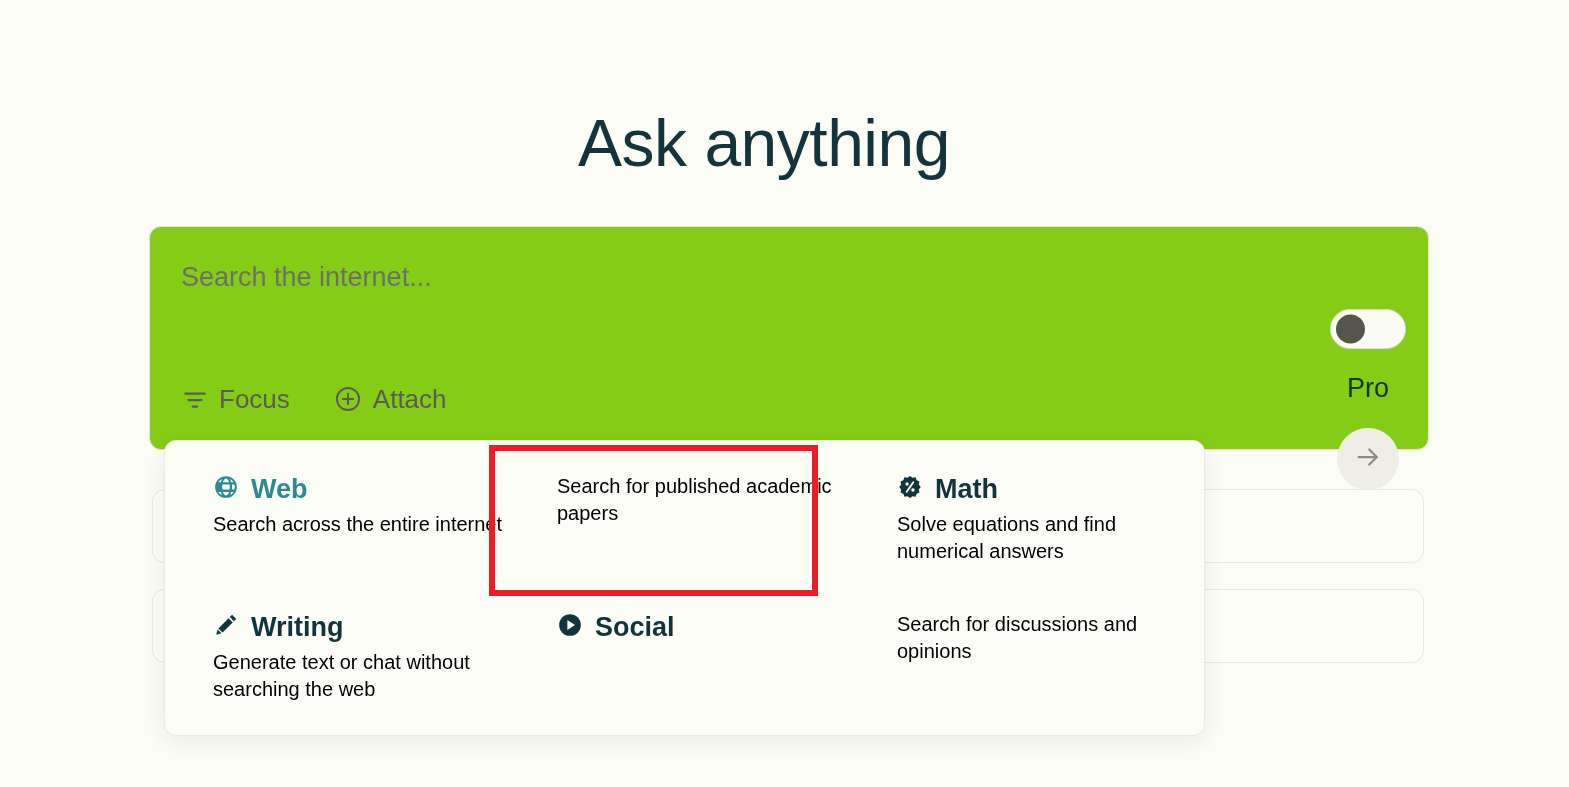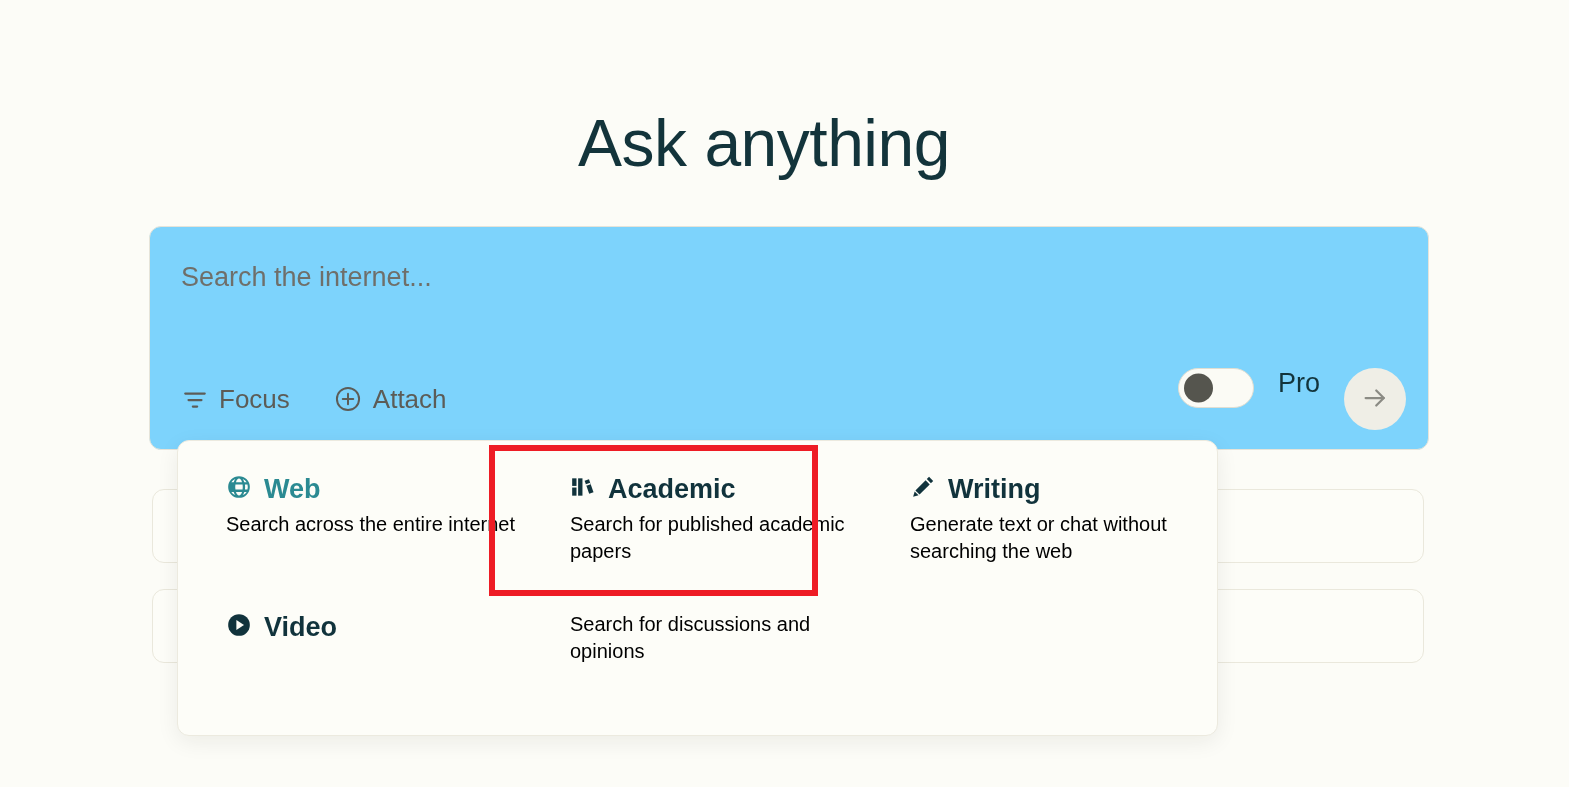--- a/index.html
+++ b/index.html
@@ -31,21 +31,21 @@
   }
 
   
   .search-box {
     position: absolute;
     left: 149px;
     top: 226px;
     width: 1280px;
     height: 224px;
     box-sizing: border-box;
-    background: #7dd3fc;
+    background: #84cc16;
     border: 1px solid #e6e4d9;
     border-radius: 12px;
     padding-left: 40px;
   }
   .search-input-row {
     position: absolute;
     left: 31px;
     top: 35px;
     right: 31px;
   }
@@ -75,22 +75,24 @@
   }
   .toolbar-left {
     display: flex;
     align-items: center;
     gap: 44px;
     margin-left: 32px;
   }
   .toolbar-right {
     margin-left: auto;
     display: flex;
+    align-items: center;
     gap: 24px;
     margin-right: 22px;
+    flex-direction: column;
   }
   .tool-btn {
     display: flex;
     align-items: center;
     gap: 11px;
     cursor: pointer;
     color: #5c5c57;
     font-size: 26px;
     background: none;
     border: none;
@@ -154,21 +156,21 @@
     color: #13343b;
     overflow: hidden;
     white-space: nowrap;
   }
   .suggestion.s1 { top: 489px; }
   .suggestion.s2 { top: 589px; }
 
   
   .focus-dropdown {
     position: absolute;
-    left: 177px;
+    left: 164px;
     top: 440px;
     width: 1041px;
     height: 296px;
     box-sizing: border-box;
     background: #fdfdf8;
     border: 1px solid #eceadf;
     border-radius: 12px;
     box-shadow: 0 6px 22px rgba(30,30,20,0.07);
     padding: 22px 24px;
     display: grid;
@@ -284,35 +286,37 @@
         <svg width="26" height="26" viewBox="0 0 24 24" fill="#2b8a92">
           <path d="M12 2a10 10 0 1 0 0 20 10 10 0 0 0 0-20zm0 2.2c1.1 0 2.2 1.3 2.8 3.3h-5.6C9.8 5.5 10.9 4.2 12 4.2zM7.1 7.5H4.9A8 8 0 0 1 8.6 4.6 10 10 0 0 0 7.1 7.5zm-.6 2.2h-2.3a8 8 0 0 0 0 4.6h2.3a18 18 0 0 1 0-4.6zm.6 6.8a10 10 0 0 0 1.5 2.9 8 8 0 0 1-3.7-2.9h2.2zm2.1 0h5.6c-.6 2-1.7 3.3-2.8 3.3s-2.2-1.3-2.8-3.3zm6.1-2.2H8.7a15 15 0 0 1 0-4.6h6.6a15 15 0 0 1 0 4.6zm1.6 2.2h2.2a8 8 0 0 1-3.7 2.9 10 10 0 0 0 1.5-2.9zm.6-2.2a18 18 0 0 0 0-4.6h2.3a8 8 0 0 1 0 4.6h-2.3zm-.6-6.8a10 10 0 0 0-1.5-2.9 8 8 0 0 1 3.7 2.9h-2.2z"></path>
         </svg>
       </span>
       <span class="focus-item-title">Web</span>
     </div>
     <div class="focus-item-desc">Search across the entire internet</div>
   </div>
 
   <div class="focus-item">
+    <div class="focus-item-desc">Search for published academic papers</div>
+  </div>
+
+  <div class="focus-item">
     <div class="focus-item-head">
       <span class="focus-item-icon">
         <svg width="26" height="26" viewBox="0 0 24 24" fill="#11333c">
-          <rect x="2" y="4" width="4" height="7"></rect>
-          <rect x="2" y="12.5" width="4" height="7.5"></rect>
-          <rect x="7.5" y="4" width="4" height="16"></rect>
-          <path d="M13.5 6.2l4-1.4 4.2 12.1-4 1.4z"></path>
-          <path d="M14.6 9.4l4-1.4.5 1.4-4 1.4z" fill="#fdfdf8"></path>
+          <path d="M12 1.8l2.3 1.6 2.8-.3 1.1 2.6 2.5 1.3-.5 2.8 1.7 2.2-1.7 2.2.5 2.8-2.5 1.3-1.1 2.6-2.8-.3L12 22.2l-2.3-1.6-2.8.3-1.1-2.6-2.5-1.3.5-2.8L2.1 12l1.7-2.2-.5-2.8 2.5-1.3 1.1-2.6 2.8.3z"></path>
+          <circle cx="9.3" cy="9.3" r="1.6" fill="#fdfdf8"></circle>
+          <circle cx="14.7" cy="14.7" r="1.6" fill="#fdfdf8"></circle>
+          <rect x="11.1" y="5.8" width="1.8" height="12.4" rx="0.9" transform="rotate(35 12 12)" fill="#fdfdf8"></rect>
         </svg>
       </span>
-      <span class="focus-item-title">Academic</span>
-    </div>
-    <div class="focus-item-desc">Search for published academic papers</div>
-  </div>
-
+      <span class="focus-item-title">Math</span>
+    </div>
+    <div class="focus-item-desc">Solve equations and find numerical answers</div>
+  </div>
 
   <div class="focus-item">
     <div class="focus-item-head">
       <span class="focus-item-icon">
         <svg width="26" height="26" viewBox="0 0 24 24" fill="#11333c">
           <path d="M17.6 2.6l3.8 3.8-2.1 2.1-3.8-3.8z"></path>
           <path d="M14.4 5.8l3.8 3.8-9.4 9.4-3.8-3.8z"></path>
           <path d="M4.3 16.1l3.6 3.6-5 1.4z"></path>
         </svg>
       </span>
@@ -322,21 +326,21 @@
   </div>
 
   <div class="focus-item">
     <div class="focus-item-head">
       <span class="focus-item-icon">
         <svg width="26" height="26" viewBox="0 0 24 24" fill="#11333c">
           <circle cx="12" cy="12" r="10"></circle>
           <path d="M9.6 7.4l7 4.6-7 4.6z" fill="#fdfdf8"></path>
         </svg>
       </span>
-      <span class="focus-item-title">Video</span>
+      <span class="focus-item-title">Social</span>
     </div>
   </div>
 
   <div class="focus-item">
     <div class="focus-item-desc">Search for discussions and opinions</div>
   </div>
 
 </div>
 
 <div class="highlight-box"></div>

